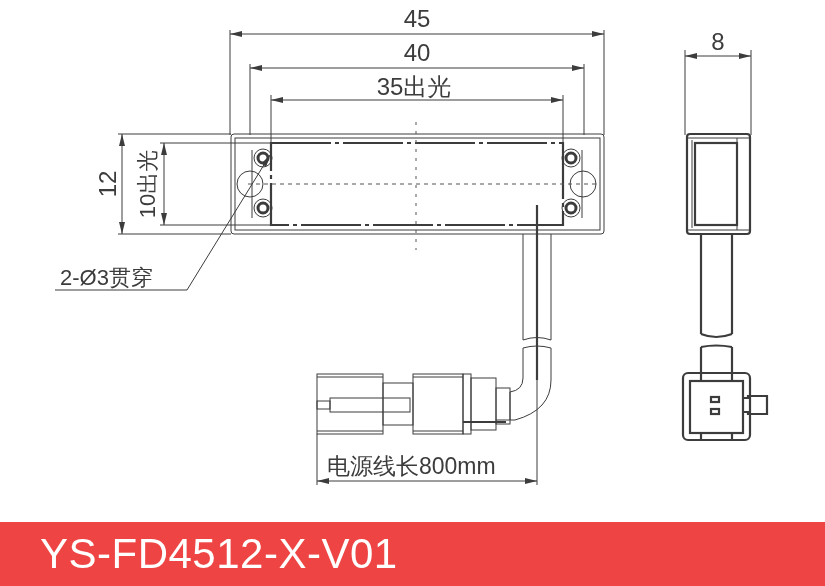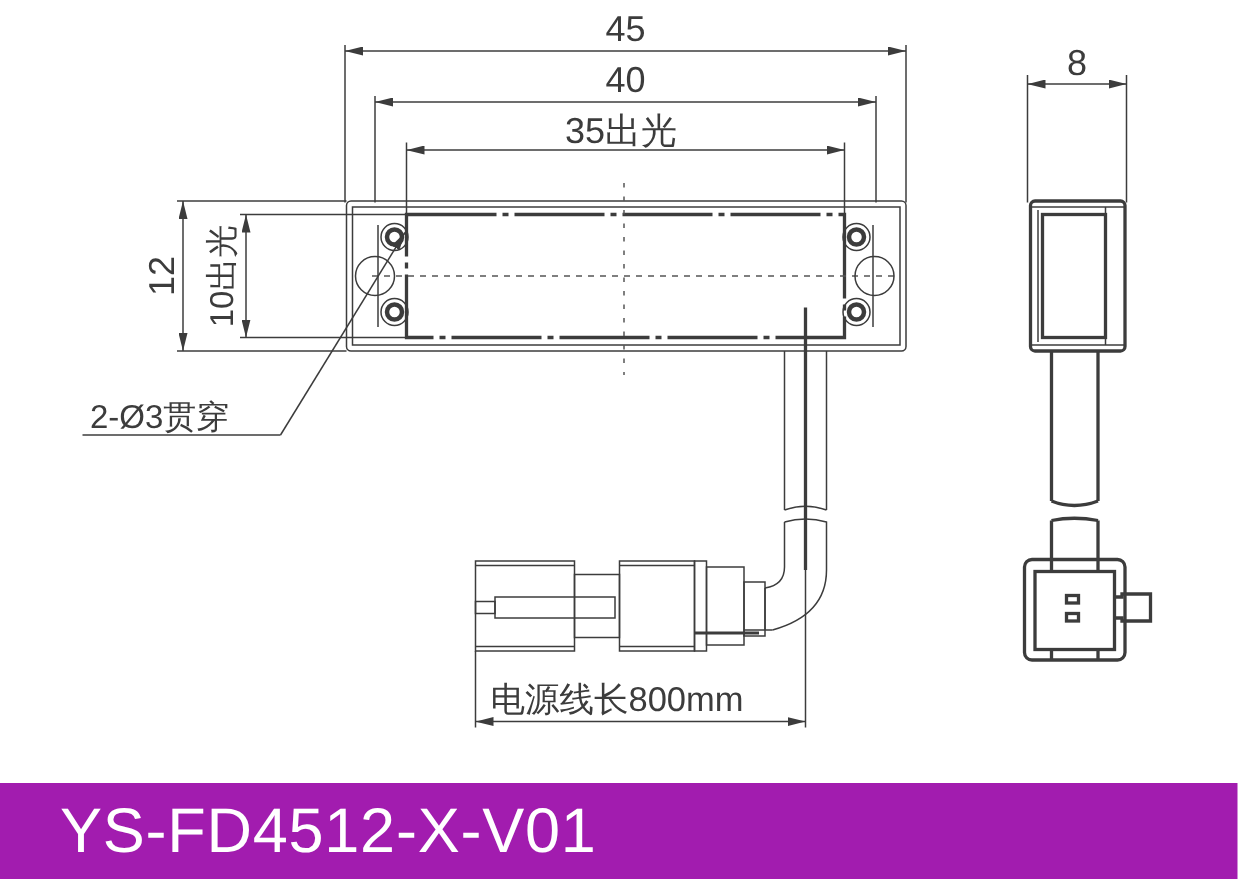--- a/index.html
+++ b/index.html
@@ -3,21 +3,21 @@
 <meta charset="utf-8">
 <style>
   html,body{margin:0;padding:0;background:#ffffff;}
   body{width:825px;height:586px;position:relative;overflow:hidden;font-family:"Liberation Sans",sans-serif;}
   #drawing{position:absolute;left:0;top:0;width:825px;height:522px;}
   #drawing text{font-family:"Liberation Sans","DejaVu Sans",sans-serif;fill:#3c3c3c;}
   .ln{stroke:#3c3c3c;fill:none;stroke-width:1;}
   .th{stroke:#3c3c3c;fill:none;stroke-width:2.2;}
   .dash{stroke:#555;fill:none;stroke-width:1;stroke-dasharray:4 4;}
   .dash2{stroke:#555;fill:none;stroke-width:1;stroke-dasharray:3 6;}
-  #footer{position:absolute;left:0;top:522px;width:825px;height:64px;background:#a21caf;}
+  #footer{position:absolute;left:0;top:522px;width:825px;height:64px;background:#ef4444;}
   #footer-title{position:absolute;left:40px;top:8px;color:#ffffff;font-size:42px;line-height:48px;letter-spacing:0.5px;font-family:"Liberation Sans",sans-serif;}
 </style>
 </head>
 <body>
 
 <svg id="drawing" viewBox="0 0 825 522" xmlns="http://www.w3.org/2000/svg">
   <defs>
     <marker id="arr" viewBox="0 0 12 6" refX="12" refY="3" markerWidth="12" markerHeight="6" orient="auto-start-reverse" markerUnits="userSpaceOnUse">
       <path d="M0,0 L12,3 L0,6 z" fill="#3c3c3c"></path>
     </marker>

